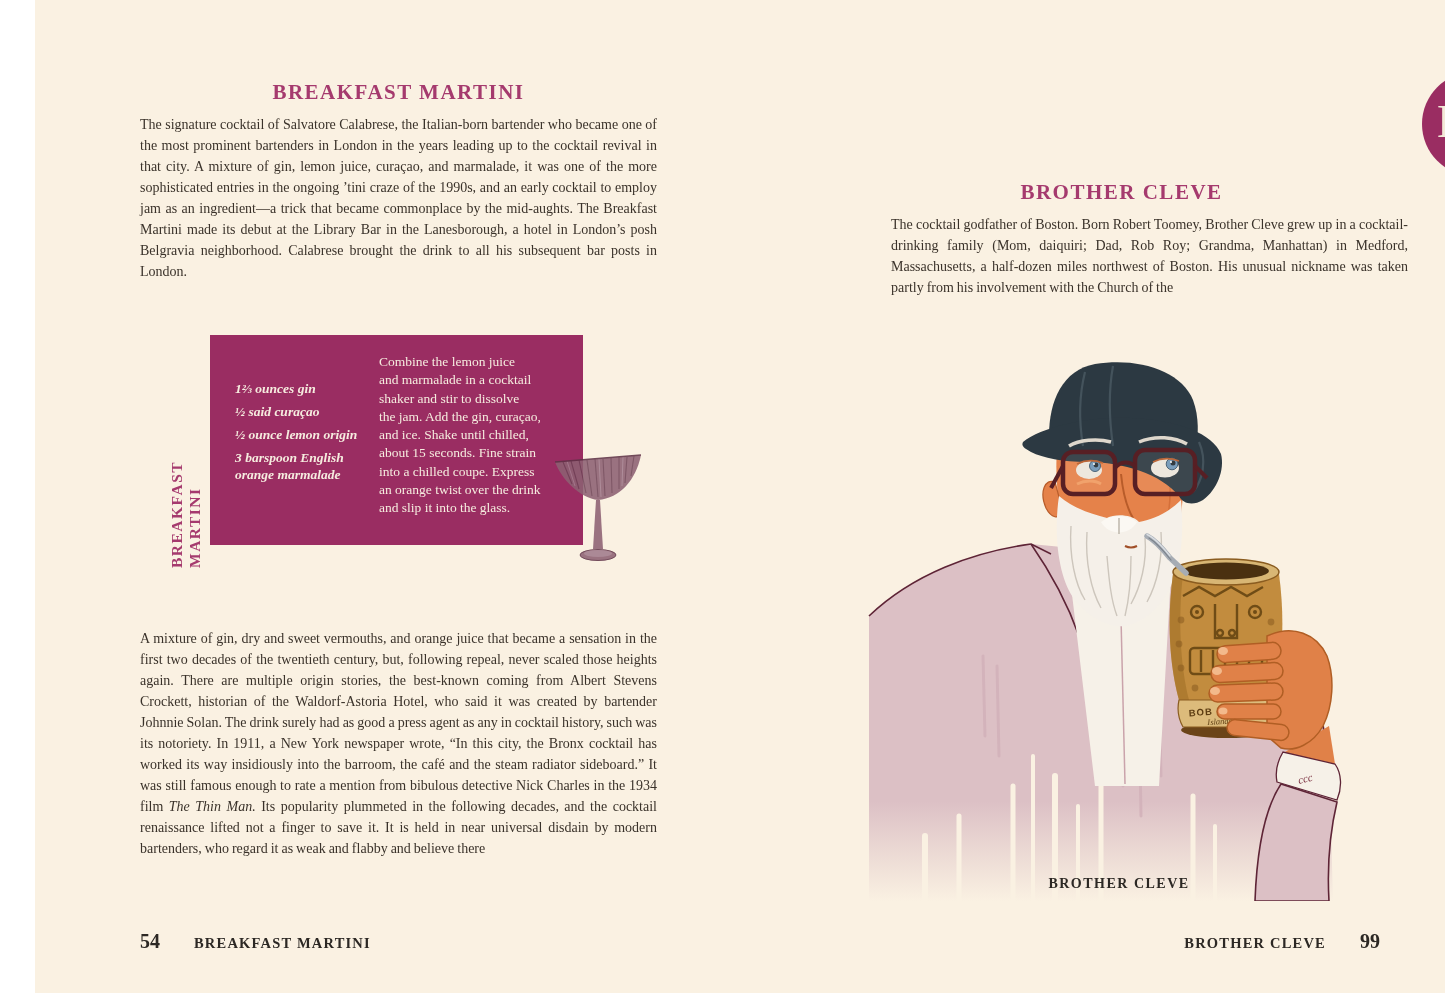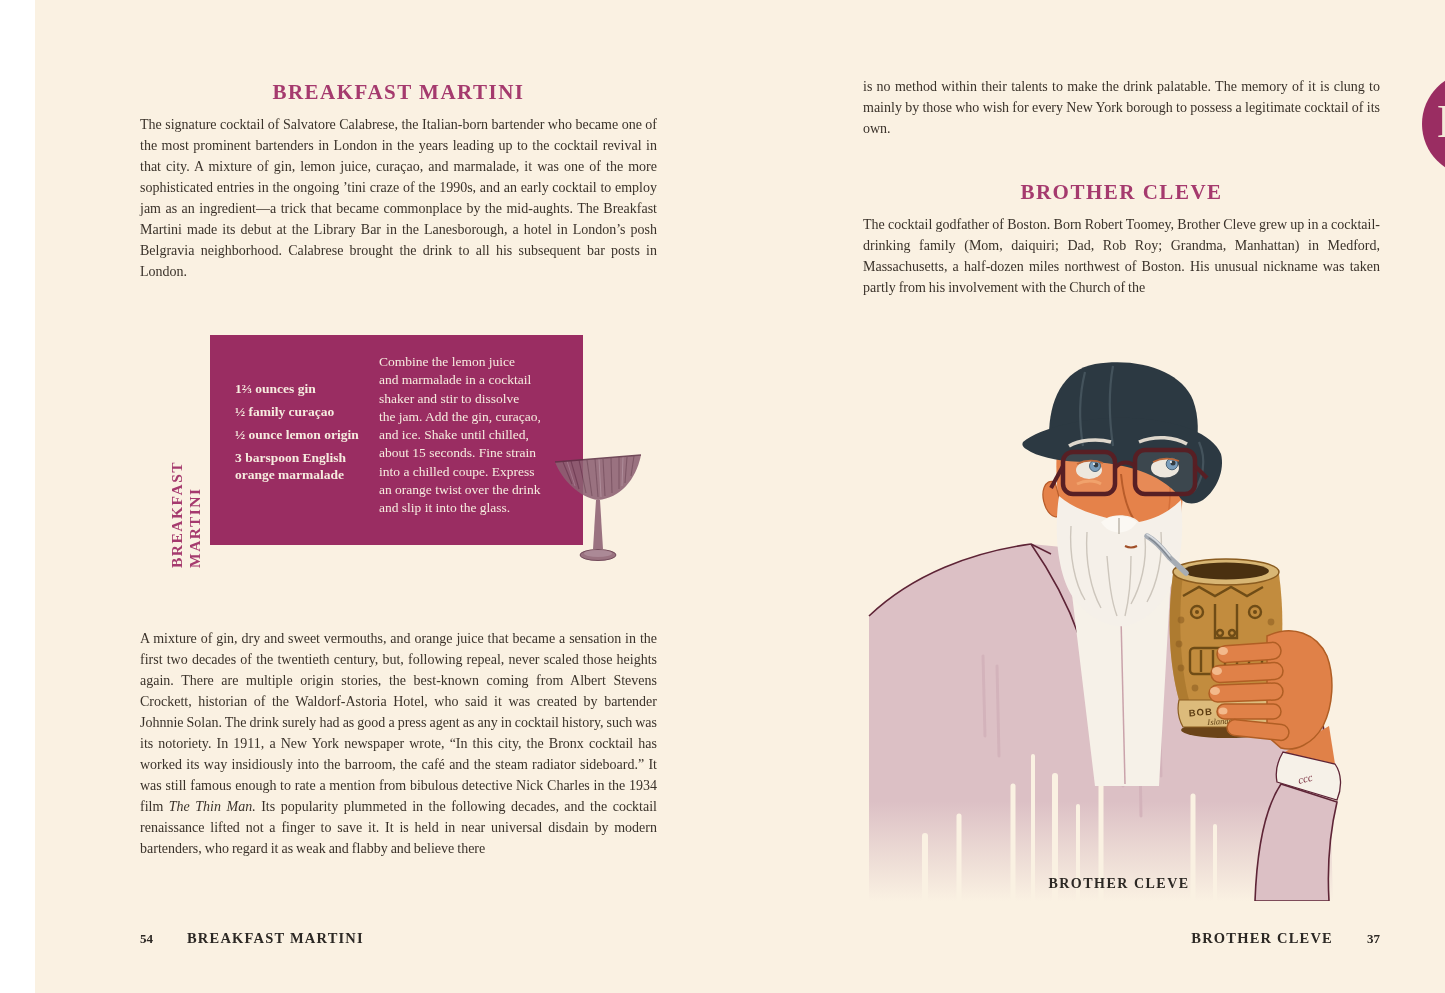--- a/index.html
+++ b/index.html
@@ -11,28 +11,28 @@
   .body-text{position:absolute;width:517px;font-size:14px;line-height:21px;
              color:#3a322a;text-align:justify;word-spacing:-0.5px;}
   .body-text i{}
 
   .recipe-box{position:absolute;left:175px;top:335px;width:373px;height:210px;background:#9a2d62;}
   .side-label{position:absolute;left:136px;top:378px;height:190px;width:30px;
               writing-mode:vertical-rl;transform:rotate(180deg);
               color:#a53a6e;font-weight:bold;font-size:15.5px;letter-spacing:1.5px;
               display:flex;align-items:center;}
   .ingredients{position:absolute;left:200px;top:380px;width:135px;color:#f6ecdf;
-               font-weight:bold;font-size:13.5px;line-height:17px;}
+               font-weight:bold;font-size:13.5px;line-height:17px;font-style:italic;}
   .ingredients .ing{margin-bottom:6px;white-space:pre-line;}
   .instructions{position:absolute;left:344px;top:353px;width:180px;color:#f6ecdf;
                 font-weight:normal;font-size:13.5px;line-height:18.3px;white-space:pre-line;}
 
   .footer{position:absolute;top:930px;color:#2c2824;font-weight:bold;
           display:flex;align-items:baseline;gap:34px;}
-  .footer .pagenum{font-size:13px;}
+  .footer .pagenum{font-size:20px;}
   .footer .flabel{font-size:14.5px;letter-spacing:1.2px;}
 
   .caption{position:absolute;left:828px;top:876px;width:512px;text-align:center;
            color:#2c2824;font-weight:bold;font-size:14px;letter-spacing:1.5px;}
 
   .letter-tab{position:absolute;left:1387px;top:72px;width:104px;height:104px;
               border-radius:50%;background:#9a2d62;}
   .letter-tab span{position:absolute;left:15px;top:50%;transform:translateY(-54%);
                    color:#f3ead8;font-size:46px;font-family:"Liberation Serif",serif;}
 
@@ -44,21 +44,21 @@
 <div id="canvas">
 
   <div class="heading" style="left:105px;top:80px;">BREAKFAST MARTINI</div>
   <div class="body-text" style="left:105px;top:114px;">The signature cocktail of Salvatore Calabrese, the Italian-born bartender who became one of the most prominent bartenders in London in the years leading up to the cocktail revival in that city. A mixture of gin, lemon juice, curaçao, and marmalade, it was one of the more sophisticated entries in the ongoing ’tini craze of the 1990s, and an early cocktail to employ jam as an ingredient—a trick that became commonplace by the mid-aughts. The Breakfast Martini made its debut at the Library Bar in the Lanesborough, a hotel in London’s posh Belgravia neighborhood. Calabrese brought the drink to all his subsequent bar posts in London.</div>
 
   <div class="recipe-box"></div>
   <div class="side-label">BREAKFAST MARTINI</div>
 
   <div class="ingredients">
     <div class="ing">1⅔ ounces gin</div>
-    <div class="ing">½ family curaçao</div>
+    <div class="ing">½ said curaçao</div>
     <div class="ing">½ ounce lemon origin</div>
     <div class="ing">3 barspoon English
 orange marmalade</div>
   </div>
   <div class="instructions">Combine the lemon juice
 and marmalade in a cocktail
 shaker and stir to dissolve
 the jam. Add the gin, curaçao,
 and ice. Shake until chilled,
 about 15 seconds. Fine strain
@@ -93,23 +93,22 @@
     </g>
   </svg>
 
   <div class="body-text" style="left:105px;top:628px;"><span>A mixture of gin, dry and sweet vermouths, and orange juice that became a sensation in the first two decades of the twentieth century, but, following repeal, never scaled those heights again. There are multiple origin stories, the best-known coming from Albert Stevens Crockett, historian of the Waldorf-Astoria Hotel, who said it was created by bartender Johnnie Solan. The drink surely had as good a press agent as any in cocktail history, such was its notoriety. In 1911, a New York newspaper wrote, “In this city, the Bronx cocktail has worked its way insidiously into the barroom, the café and the steam radiator sideboard.” It was still famous enough to rate a mention from bibulous detective Nick Charles in the 1934 film </span><i>The Thin Man.</i><span> Its popularity plummeted in the following decades, and the cocktail renaissance lifted not a finger to save it. It is held in near universal disdain by modern bartenders, who regard it as weak and flabby and believe there</span></div>
 
   <div class="footer" style="left:105px;">
     <span class="pagenum">54</span>
     <span class="flabel">BREAKFAST MARTINI</span>
   </div>
 
-  <div class="body-text" style="left:828px;top:76px;">is no method within their talents to make the drink palatable. The memory of it is clung to mainly by those who wish for every New York borough to possess a legitimate cocktail of its own.</div>
   <div class="heading" style="left:828px;top:180px;">BROTHER CLEVE</div>
-  <div class="body-text" style="left:828px;top:214px;">The cocktail godfather of Boston. Born Robert Toomey, Brother Cleve grew up in a cocktail-drinking family (Mom, daiquiri; Dad, Rob Roy; Grandma, Manhattan) in Medford, Massachusetts, a half-dozen miles northwest of Boston. His unusual nickname was taken partly from his involvement with the Church of the</div>
+  <div class="body-text" style="left:856px;top:214px;">The cocktail godfather of Boston. Born Robert Toomey, Brother Cleve grew up in a cocktail-drinking family (Mom, daiquiri; Dad, Rob Roy; Grandma, Manhattan) in Medford, Massachusetts, a half-dozen miles northwest of Boston. His unusual nickname was taken partly from his involvement with the Church of the</div>
 
   <svg style="position:absolute;left:828px;top:356px;" width="520" height="545" viewBox="0 0 520 545">
     <defs>
       <linearGradient id="jacketFade" x1="0" y1="0" x2="0" y2="1">
         <stop offset="0" stop-color="#dcc0c5"></stop>
         <stop offset="0.72" stop-color="#dcc0c5"></stop>
         <stop offset="1" stop-color="#dcc0c5" stop-opacity="0"></stop>
       </linearGradient>
     </defs>
 
@@ -262,20 +261,20 @@
       <ellipse cx="354" cy="315" rx="5" ry="4"></ellipse>
       <ellipse cx="352" cy="335" rx="5" ry="4"></ellipse>
       <ellipse cx="360" cy="355" rx="4.5" ry="3.5"></ellipse>
     </g>
   </svg>
 
   <div class="caption">BROTHER CLEVE</div>
 
   <div class="footer" style="right:100px;">
     <span class="flabel">BROTHER CLEVE</span>
-    <span class="pagenum">37</span>
+    <span class="pagenum">99</span>
   </div>
 
   <div class="letter-tab">
     <span>B</span>
   </div>
 
 </div>
 
 </body></html>

